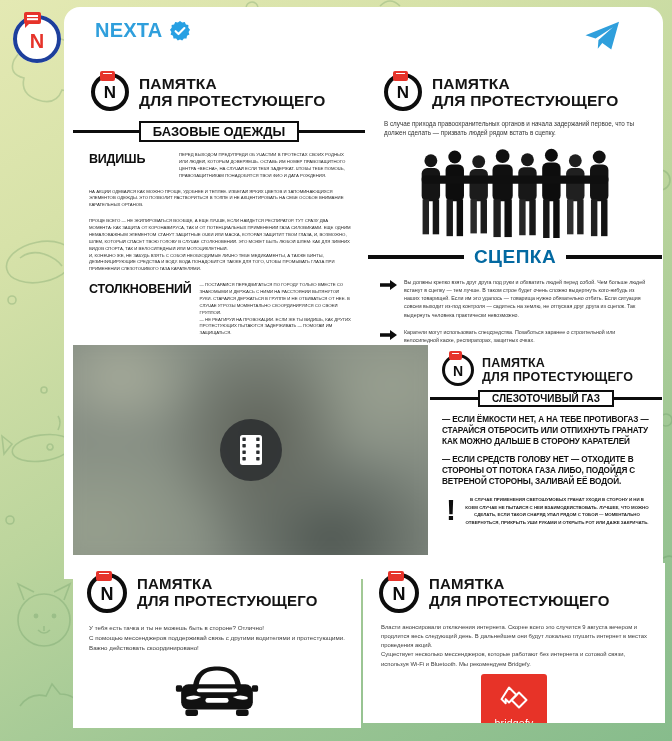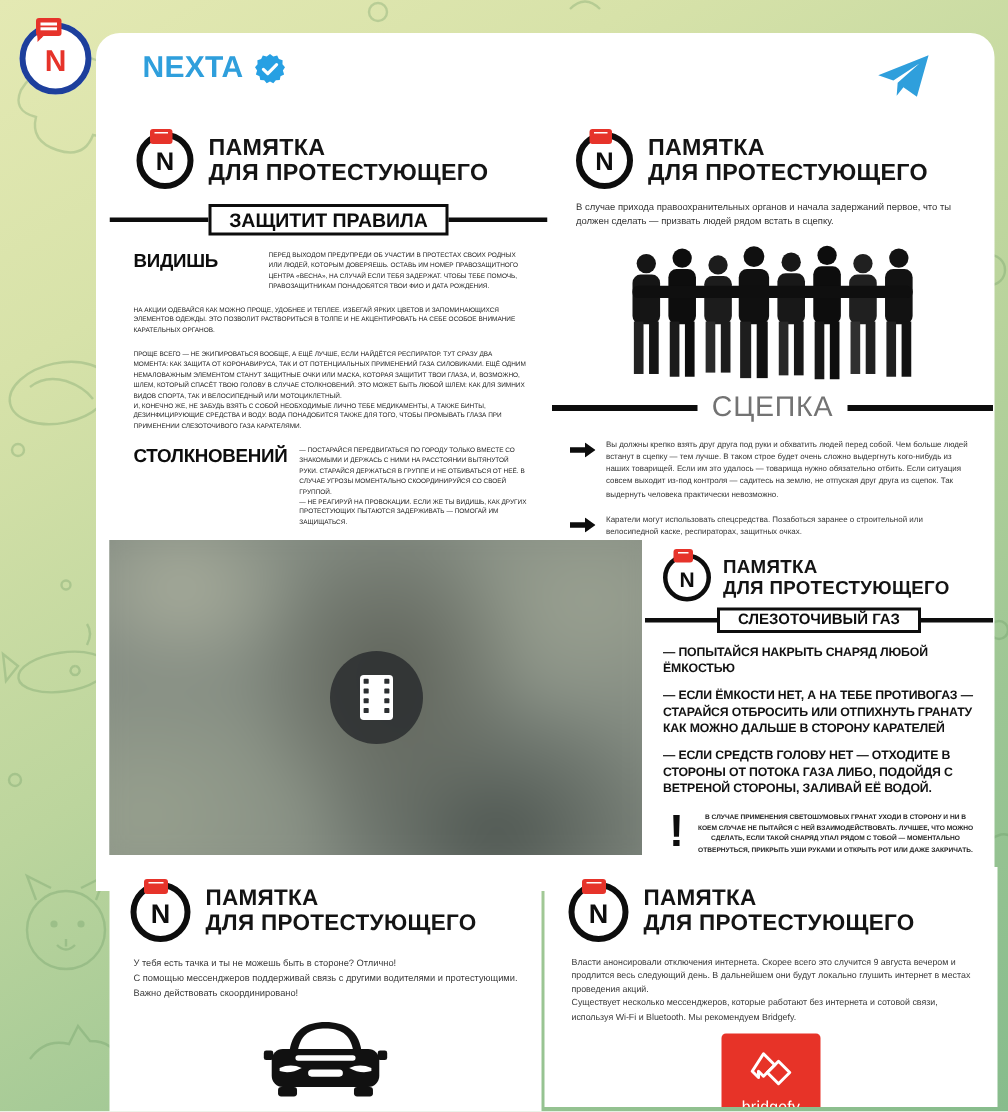--- a/index.html
+++ b/index.html
@@ -14,21 +14,21 @@
   .avatar-inner{width:40px;height:40px;border-radius:50%;border:4px solid #1d3f9c;background:#fff;
           display:flex;align-items:center;justify-content:center;position:relative;}
   .avatar-n{color:#e6332a;font-weight:800;font-size:20px;line-height:1;margin-top:3px;}
   .avatar-bubble{position:absolute;top:-7px;left:7px;width:17px;height:12px;background:#e6332a;border-radius:2px;}
   .avatar-bubble::before{content:"";position:absolute;left:3px;top:3px;width:11px;height:1.8px;background:#fff;
           box-shadow:0 3.2px 0 0 #fff;}
   .avatar-bubble::after{content:"";position:absolute;left:1px;bottom:-4px;border:3px solid transparent;
           border-top-color:#e6332a;border-left-color:#e6332a;}
 
   
-  .bubble{position:absolute;left:64px;top:22px;width:599px;height:572px;background:#fff;
+  .bubble{position:absolute;left:64px;top:7px;width:599px;height:572px;background:#fff;
           border-radius:16px 16px 0 0;}
   .msg-header{position:absolute;left:31px;top:12px;display:flex;align-items:center;gap:8px;}
   .channel-name{color:#2f9fdc;font-weight:700;font-size:20px;letter-spacing:.2px;}
   .share-plane{position:absolute;left:520px;top:14px;width:36px;height:30px;}
 
   
   .panel{position:absolute;background:#fff;overflow:hidden;}
   .memo-head{display:flex;align-items:center;gap:10px;}
   .nlogo{position:relative;flex:0 0 auto;border:4px solid #0d0d0d;border-radius:50%;background:#fff;
          display:flex;align-items:center;justify-content:center;}
@@ -63,21 +63,21 @@
   .p2{left:304px;top:53px;width:294px;height:285px;}
   .p2 .memo-head{padding:13px 16px 6px;}
   .p2 .nlogo{width:30px;height:30px;}
   .p2 .nlogo .n{font-size:17px;}
   .p2 .nlogo .nb{width:15px;height:10px;top:-6px;left:5px;}
   .p2 .memo-title{font-size:15.5px;}
   .p2 .intro{padding:2px 16px 0;font-size:6.3px;line-height:1.5;color:#333;}
   .p2 .crowd{display:block;margin:8px auto 0;}
   .p2 .scepka-head{display:flex;align-items:center;margin-top:8px;}
   .p2 .scepka-head .line{flex:1;height:3.5px;background:#0d0d0d;}
-  .p2 .scepka-head .txt{font-size:19px;font-weight:400;color:#737373;margin:0 10px;letter-spacing:.5px;}
+  .p2 .scepka-head .txt{font-size:19px;font-weight:700;color:#0369a1;margin:0 10px;letter-spacing:.5px;}
   .p2 .bullets{padding:10px 16px 0 12px;}
   .p2 .bullet{display:flex;gap:7px;margin-bottom:9px;}
   .p2 .bullet svg{flex:0 0 auto;margin-top:2px;}
   .p2 .bullet .tiny{font-size:5.3px;line-height:1.55;color:#333;}
 
   
   .video{left:9px;top:338px;width:355px;height:210px;background:#8a928a;}
   .video .blur{position:absolute;inset:-25px;filter:blur(16px);
     background:
       radial-gradient(120px 90px at 18% 22%, #a8ad9c 0%, rgba(168,173,156,0) 70%),
@@ -189,21 +189,21 @@
           <span class="nb"></span>
           <span class="n">N</span>
         </span>
         <span class="memo-title">
           <span>ПАМЯТКА</span><br>
           <span>ДЛЯ ПРОТЕСТУЮЩЕГО</span>
         </span>
       </div>
       <div class="rule-head">
         <span class="line"></span>
-        <span class="box">ЗАЩИТИТ ПРАВИЛА</span>
+        <span class="box">БАЗОВЫЕ ОДЕЖДЫ</span>
         <span class="line"></span>
       </div>
       <div class="rows">
         <div class="row">
           <span class="lbl">ВИДИШЬ</span>
           <span class="tiny">ПЕРЕД ВЫХОДОМ ПРЕДУПРЕДИ ОБ УЧАСТИИ В ПРОТЕСТАХ СВОИХ РОДНЫХ ИЛИ ЛЮДЕЙ, КОТОРЫМ ДОВЕРЯЕШЬ. ОСТАВЬ ИМ НОМЕР ПРАВОЗАЩИТНОГО ЦЕНТРА «ВЕСНА», НА СЛУЧАЙ ЕСЛИ ТЕБЯ ЗАДЕРЖАТ. ЧТОБЫ ТЕБЕ ПОМОЧЬ, ПРАВОЗАЩИТНИКАМ ПОНАДОБЯТСЯ ТВОИ ФИО И ДАТА РОЖДЕНИЯ.</span>
         </div>
         <div class="row">
           <span class="tiny">НА АКЦИИ ОДЕВАЙСЯ КАК МОЖНО ПРОЩЕ, УДОБНЕЕ И ТЕПЛЕЕ. ИЗБЕГАЙ ЯРКИХ ЦВЕТОВ И ЗАПОМИНАЮЩИХСЯ ЭЛЕМЕНТОВ ОДЕЖДЫ. ЭТО ПОЗВОЛИТ РАСТВОРИТЬСЯ В ТОЛПЕ И НЕ АКЦЕНТИРОВАТЬ НА СЕБЕ ОСОБОЕ ВНИМАНИЕ КАРАТЕЛЬНЫХ ОРГАНОВ.</span>
         </div>
@@ -318,21 +318,20 @@
           <span>ПАМЯТКА</span><br>
           <span>ДЛЯ ПРОТЕСТУЮЩЕГО</span>
         </span>
       </div>
       <div class="rule-head">
         <span class="line"></span>
         <span class="box">СЛЕЗОТОЧИВЫЙ ГАЗ</span>
         <span class="line"></span>
       </div>
       <div class="points">
-        <div class="pt">— ПОПЫТАЙСЯ НАКРЫТЬ СНАРЯД ЛЮБОЙ ЁМКОСТЬЮ</div>
         <div class="pt">— ЕСЛИ ЁМКОСТИ НЕТ, А НА ТЕБЕ ПРОТИВОГАЗ — СТАРАЙСЯ ОТБРОСИТЬ ИЛИ ОТПИХНУТЬ ГРАНАТУ КАК МОЖНО ДАЛЬШЕ В СТОРОНУ КАРАТЕЛЕЙ</div>
         <div class="pt">— ЕСЛИ СРЕДСТВ ГОЛОВУ НЕТ — ОТХОДИТЕ В СТОРОНЫ ОТ ПОТОКА ГАЗА ЛИБО, ПОДОЙДЯ С ВЕТРЕНОЙ СТОРОНЫ, ЗАЛИВАЙ ЕЁ ВОДОЙ.</div>
       </div>
       <div class="warn">
         <span class="mark">!</span>
         <span class="tiny">В СЛУЧАЕ ПРИМЕНЕНИЯ СВЕТОШУМОВЫХ ГРАНАТ УХОДИ В СТОРОНУ И НИ В КОЕМ СЛУЧАЕ НЕ ПЫТАЙСЯ С НЕЙ ВЗАИМОДЕЙСТВОВАТЬ. ЛУЧШЕЕ, ЧТО МОЖНО СДЕЛАТЬ, ЕСЛИ ТАКОЙ СНАРЯД УПАЛ РЯДОМ С ТОБОЙ — МОМЕНТАЛЬНО ОТВЕРНУТЬСЯ, ПРИКРЫТЬ УШИ РУКАМИ И ОТКРЫТЬ РОТ ИЛИ ДАЖЕ ЗАКРИЧАТЬ.</span>
       </div>
     </div>
 
     <div class="panel p4">

